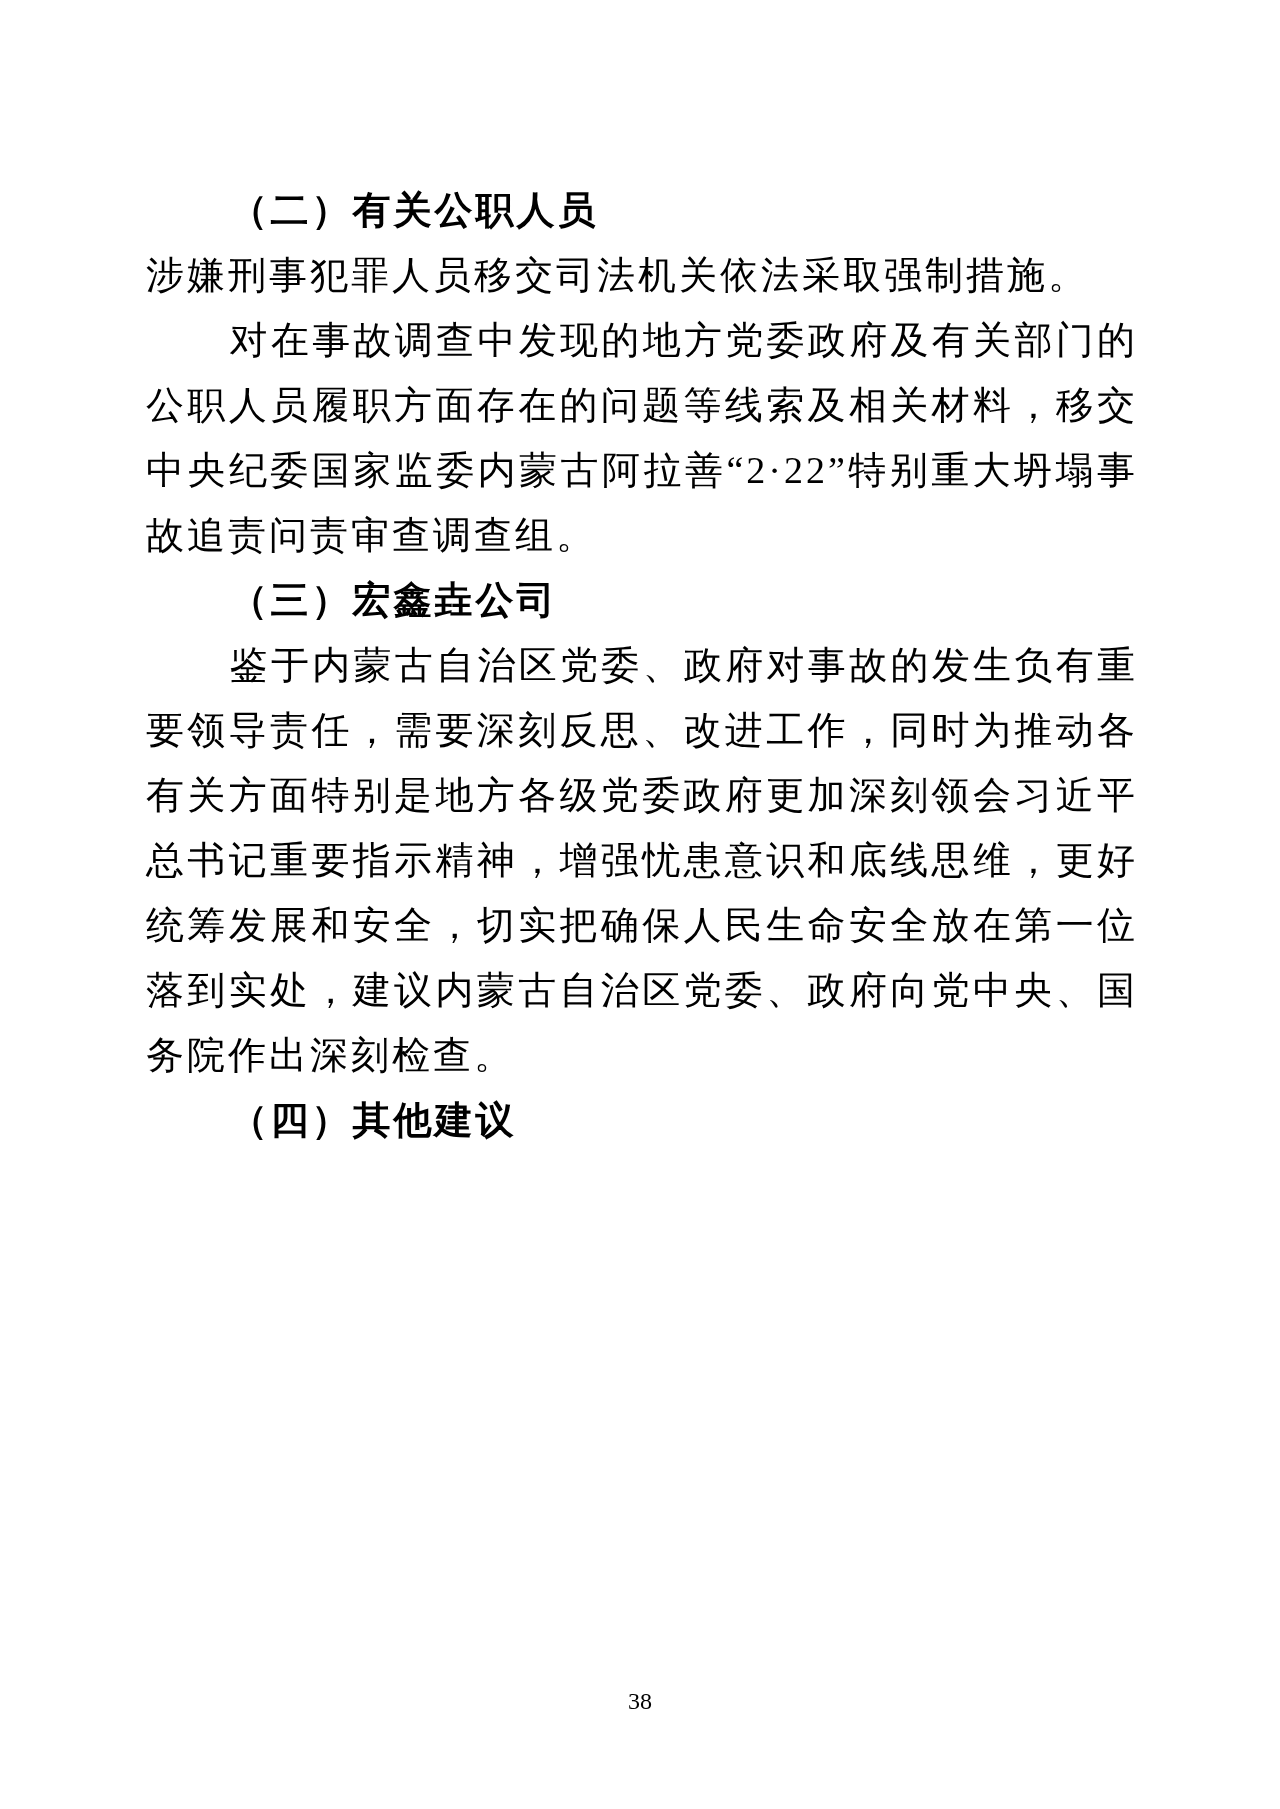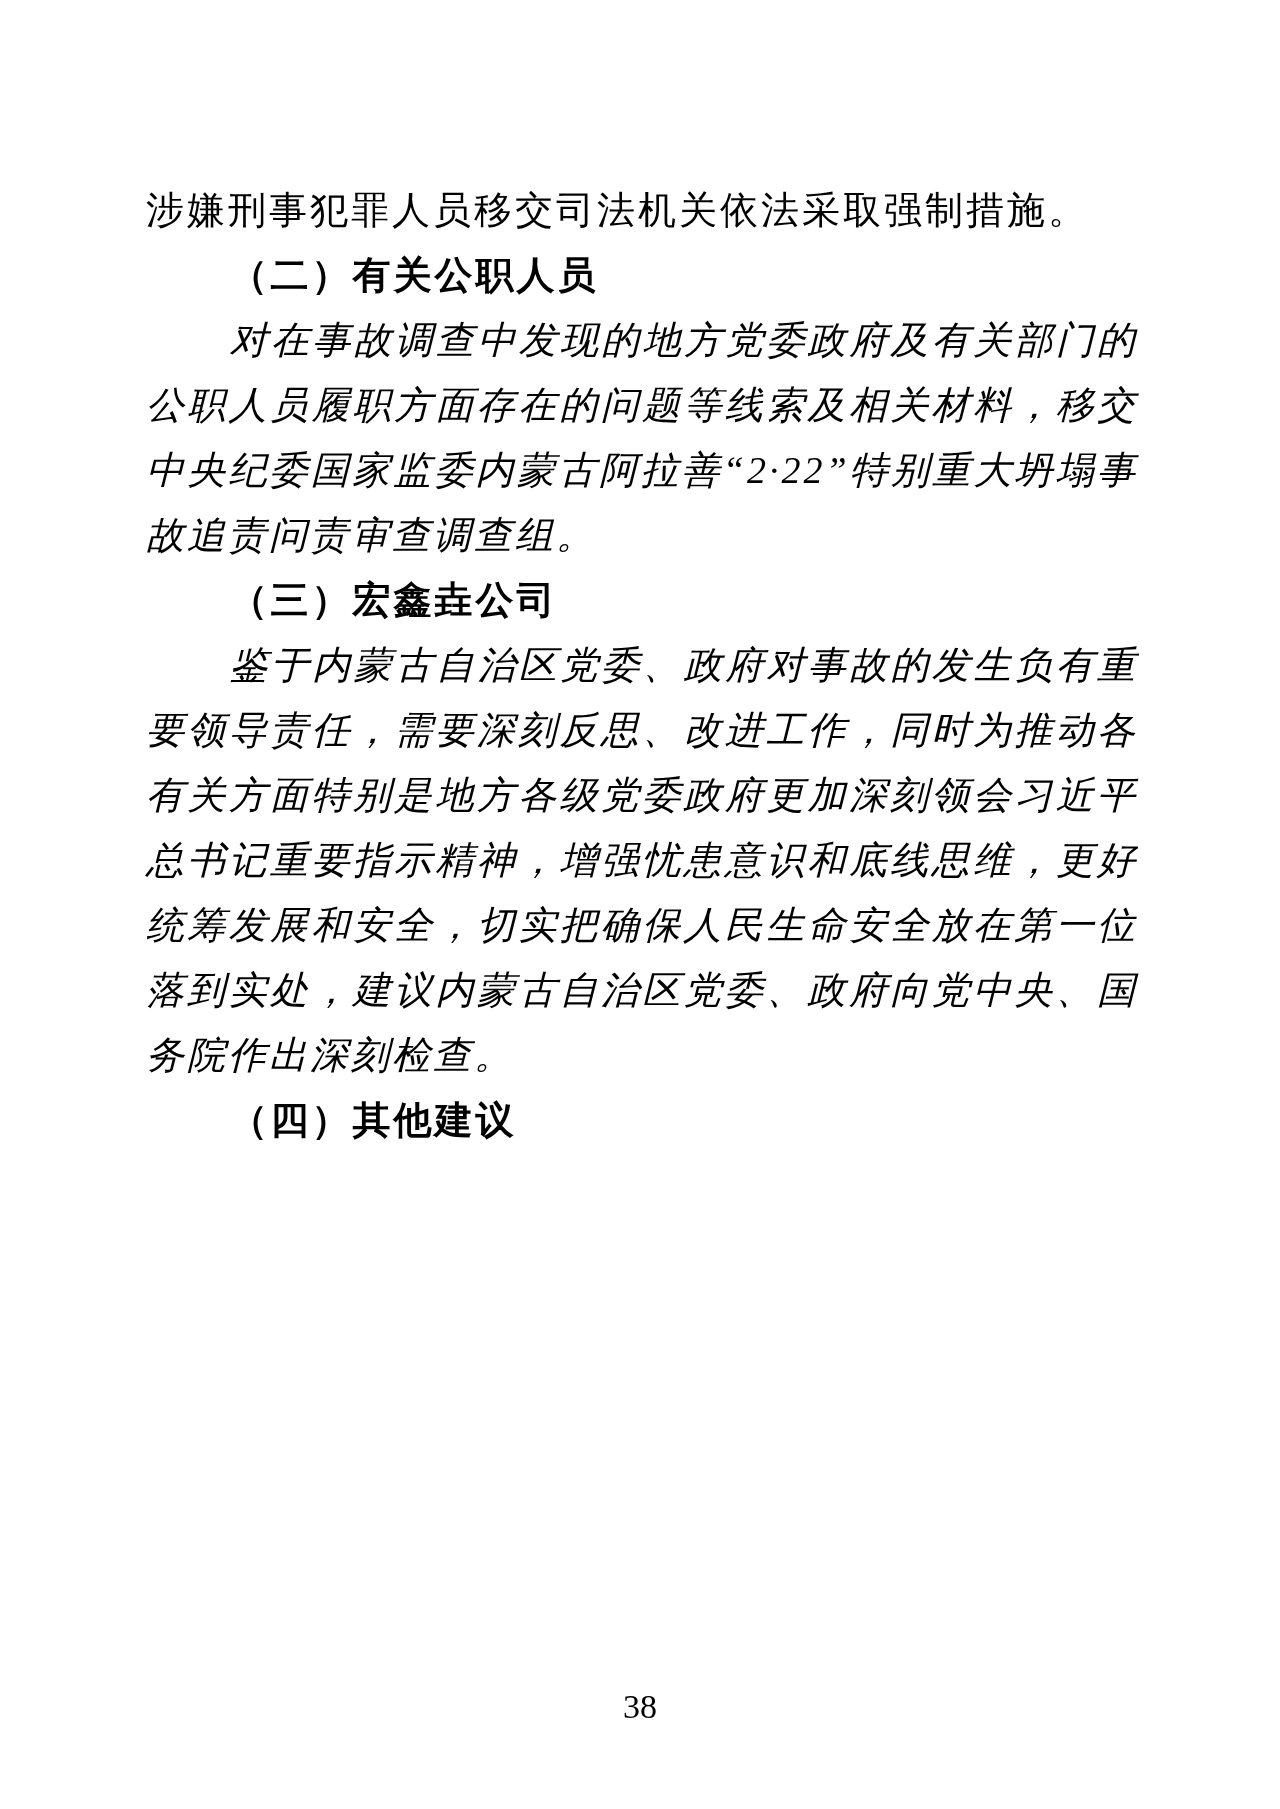--- a/index.html
+++ b/index.html
@@ -26,49 +26,48 @@
     margin: 0;
     font-size: 38px;
     line-height: 65px;
     letter-spacing: 3px;
     text-align: justify;
     text-justify: inter-ideograph;
     word-break: break-all;
   }
   .body-para {
     text-indent: 2.2em;
-    font-style: italic;
   }
   .continuation {
     text-indent: 0;
   }
   .heading {
     font-weight: 700;
     text-indent: 2.2em;
     text-align: left;
   }
   .page-number {
     position: absolute;
     top: 1688px;
     left: 0;
     width: 100%;
     text-align: center;
-    font-size: 34px;
+    font-size: 24px;
     letter-spacing: 0;
     font-family: "Liberation Serif", "DejaVu Serif", serif;
   }
 </style>
 </head>
 <body>
 
 <div class="page">
   <div class="content">
+    <p class="block heading">（二）有关公职人员</p>
+
     <p class="block continuation">涉嫌刑事犯罪人员移交司法机关依法采取强制措施。</p>
-
-    <p class="block heading">（二）有关公职人员</p>
 
     <p class="block body-para">对在事故调查中发现的地方党委政府及有关部门的公职人员履职方面存在的问题等线索及相关材料，移交中央纪委国家监委内蒙古阿拉善“2·22”特别重大坍塌事故追责问责审查调查组。</p>
 
     <p class="block heading">（三）宏鑫垚公司</p>
 
 
     <p class="block body-para">鉴于内蒙古自治区党委、政府对事故的发生负有重要领导责任，需要深刻反思、改进工作，同时为推动各有关方面特别是地方各级党委政府更加深刻领会习近平总书记重要指示精神，增强忧患意识和底线思维，更好统筹发展和安全，切实把确保人民生命安全放在第一位落到实处，建议内蒙古自治区党委、政府向党中央、国务院作出深刻检查。</p>
 
     <p class="block heading">（四）其他建议</p>
   </div>

